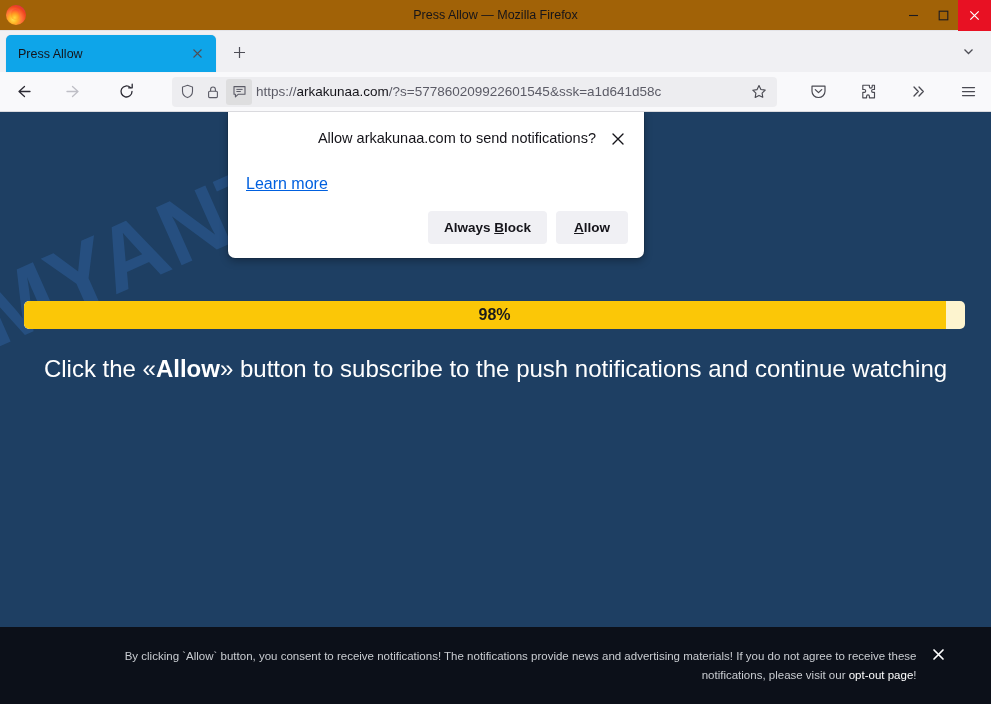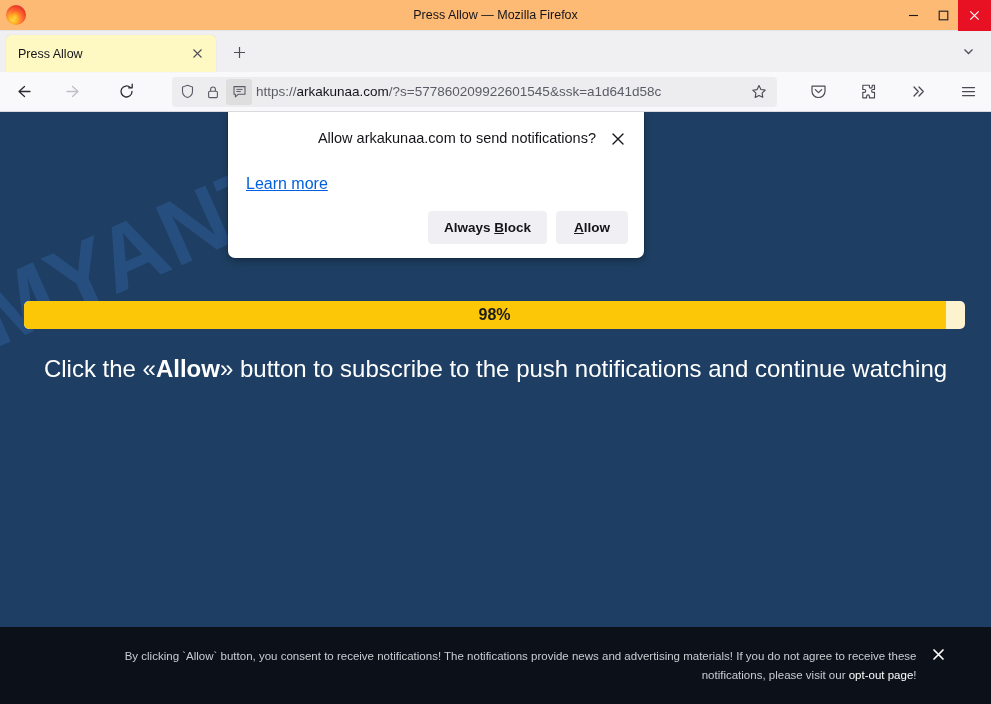--- a/index.html
+++ b/index.html
@@ -18,21 +18,21 @@
     width: 991px;
     height: 704px;
     display: flex;
     flex-direction: column;
     overflow: hidden;
   }
 
   
   .titlebar {
     height: 31px;
-    background: #fdba74;
+    background: #a16207;
     border-bottom: 1px solid #e4e4e8;
     display: flex;
     align-items: center;
     position: relative;
     flex: 0 0 31px;
   }
   .ff-logo {
     width: 20px; height: 20px;
     margin-left: 6px;
     border-radius: 50%;
@@ -82,21 +82,21 @@
     background: #f0f0f3;
     display: flex;
     align-items: flex-end;
     padding: 0 4px 0 6px;
     flex: 0 0 41px;
     position: relative;
   }
   .tab {
     width: 210px;
     height: 37px;
-    background: #fef9c3;
+    background: #0ea5e9;
     border-radius: 5px 5px 0 0;
     display: flex;
     align-items: center;
     padding: 0 8px 0 12px;
     box-shadow: 0 0 1px rgba(0,0,0,.18);
     position: relative;
   }
   .tab-title {
     font-size: 12.5px;
     color: #15141a;

